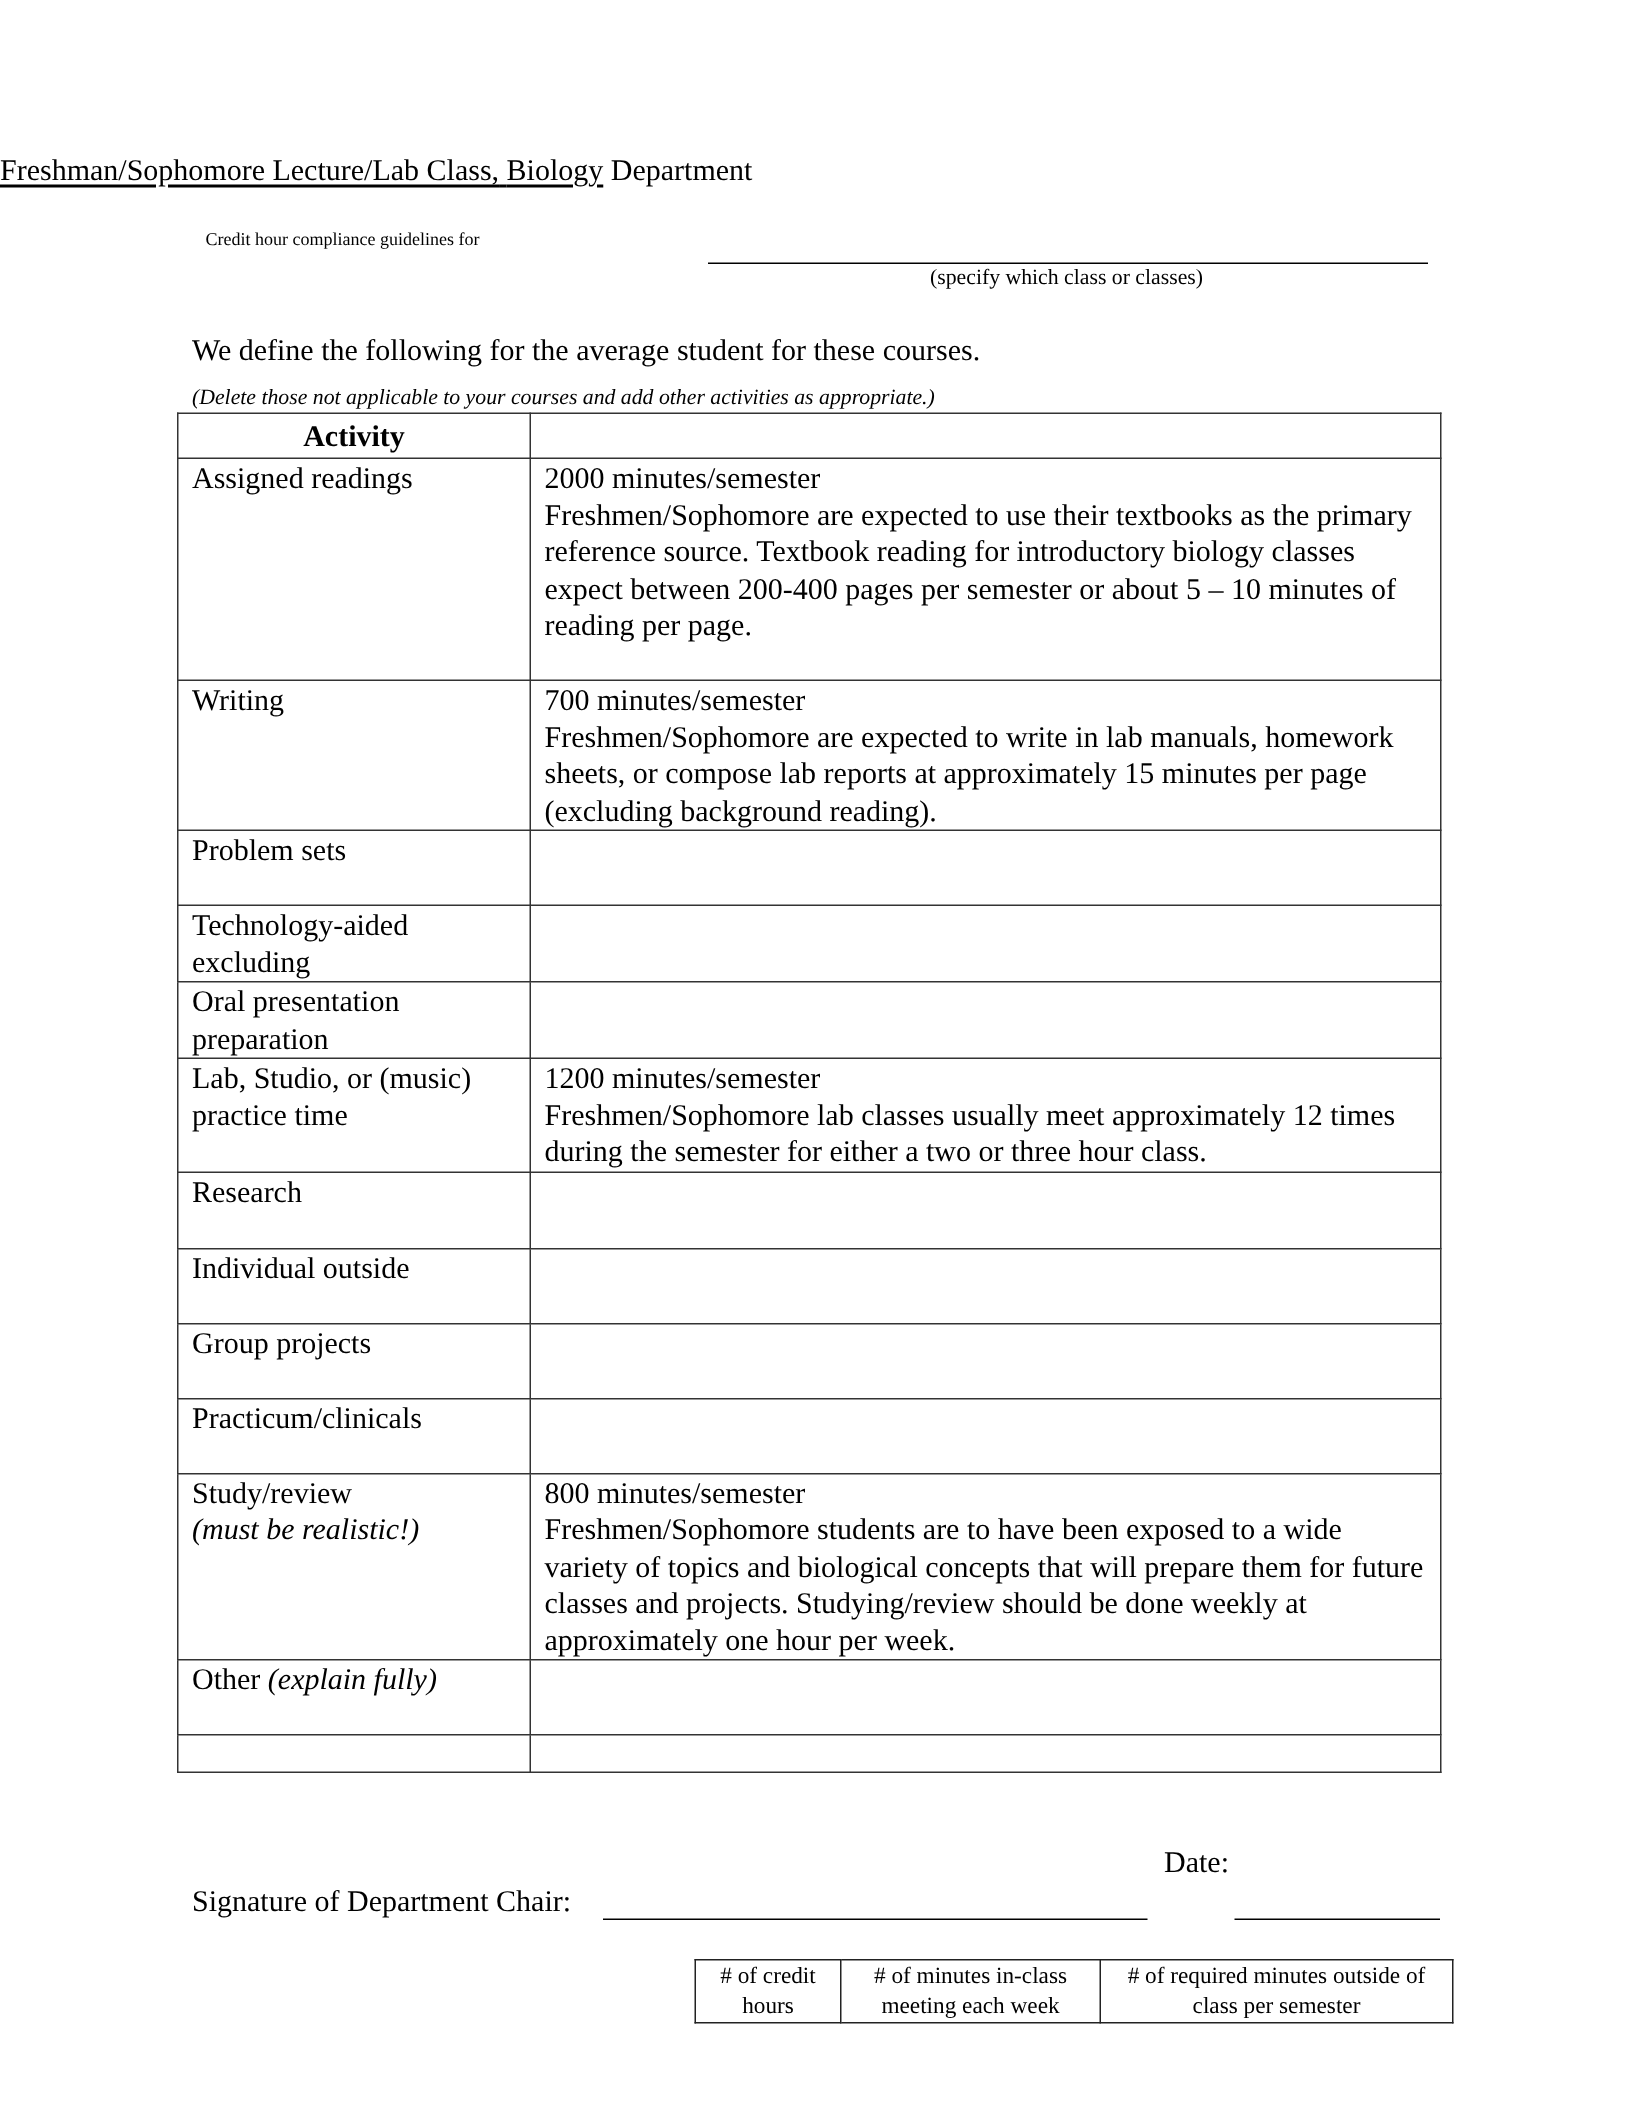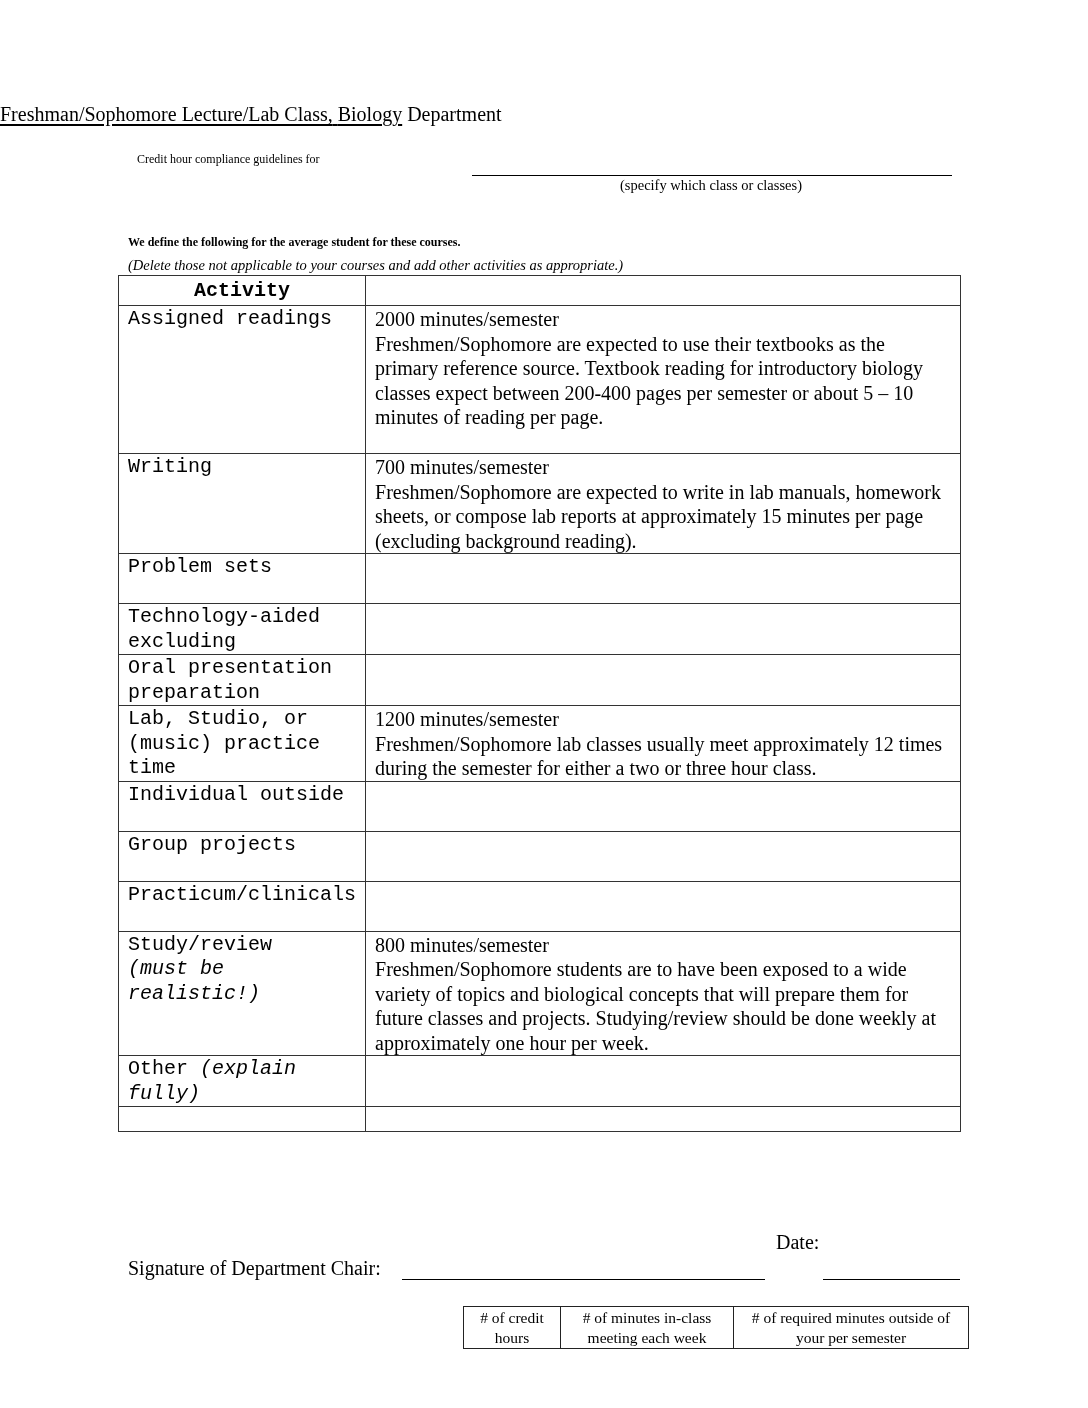--- a/index.html
+++ b/index.html
@@ -3,25 +3,25 @@
 <meta charset="utf-8">
 <style>
   html, body { margin:0; padding:0; background:#ffffff; }
   body { width:1088px; height:1408px; position:relative; font-family:"Liberation Serif", "DejaVu Serif", serif; color:#000; overflow:hidden; }
   .abs { position:absolute; }
   .title { left:0; width:1088px; top:103px; text-align:left; font-size:20px; }
   .title u { text-decoration:underline; text-underline-offset:3px; }
   .credit-line { left:137px; top:152px; font-size:12px; }
   .credit-blank { left:472px; top:175px; width:480px; border-bottom:1px solid #000; }
   .specify { left:590px; top:177px; font-size:14.5px;margin-left:30px; }
-  .define { left:128px; top:235px; font-size:12px;font-weight:bold; }
+  .define { left:128px; top:223px; font-size:20px; }
   .delete-note { left:128px; top:257px; font-size:14.5px; font-style:italic; }
   table.main { position:absolute; left:118px; top:275px; width:843px; border-collapse:collapse; font-size:20px; line-height:24.5px; }
   table.main td { border:1.3px solid #333; vertical-align:top; padding:1px 9px 0 9px; }
-  table.main td.act { width:216px;font-family:Liberation Mono, monospace; }
+  table.main td.act { width:216px; }
   table.main td.hdr { text-align:center; font-weight:bold; padding-top:3px; }
   .it { font-style:italic; }
   .sig { left:128px; top:1257px; font-size:20px; }
   .sig-blank { left:402px; top:1279px; width:363px; border-bottom:1px solid #000; }
   .date { left:776px; top:1231px; font-size:20px; }
   .date-blank { left:823px; top:1279px; width:137px; border-bottom:1px solid #000; }
   table.mini { position:absolute; left:463px; top:1306px; border-collapse:collapse; font-size:15.5px; line-height:20px; text-align:center; }
   table.mini td { border:1.3px solid #222; padding:1px 4px 0 4px; vertical-align:top; }
 </style>
 </head>
@@ -74,20 +74,26 @@
           <div></div>
         </td>
   </tr>
   <tr style="height:74px">
     <td class="act"><span>Lab, Studio, or (music) practice time</span></td>
     <td>
           <div>1200 minutes/semester</div>
           <div>Freshmen/Sophomore lab classes usually meet approximately 12 times during the semester for either a two or three hour class.</div>
         </td>
   </tr>
+  <tr style="height:51px">
+    <td class="act"><span>Research</span></td>
+    <td>
+          <div></div>
+        </td>
+  </tr>
   <tr style="height:50px">
     <td class="act"><span>Individual outside</span></td>
     <td>
           <div></div>
         </td>
   </tr>
   <tr style="height:50px">
     <td class="act"><span>Group projects</span></td>
     <td>
           <div></div>
@@ -127,16 +133,16 @@
 <div class="abs sig">Signature of Department Chair:</div>
 <div class="abs sig-blank"><span></span></div>
 <div class="abs date">Date:</div>
 <div class="abs date-blank"><span></span></div>
 
 <table class="mini">
   <tbody>
       <tr>
     <td style="width:88px"># of credit hours</td>
     <td style="width:164px"># of minutes in-class meeting each week</td>
-    <td style="width:226px"># of required minutes outside of your per semester</td>
+    <td style="width:226px"># of required minutes outside of class per semester</td>
   </tr>
 </tbody>
   </table>
 
 </body></html>

